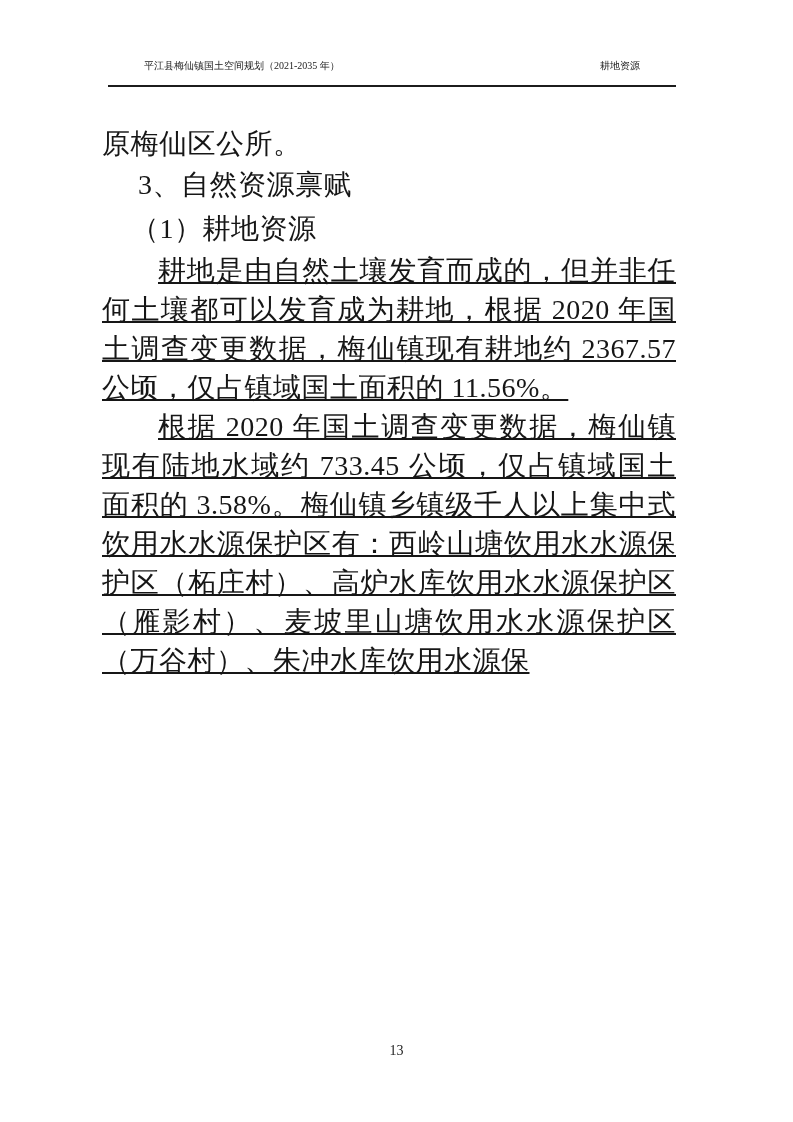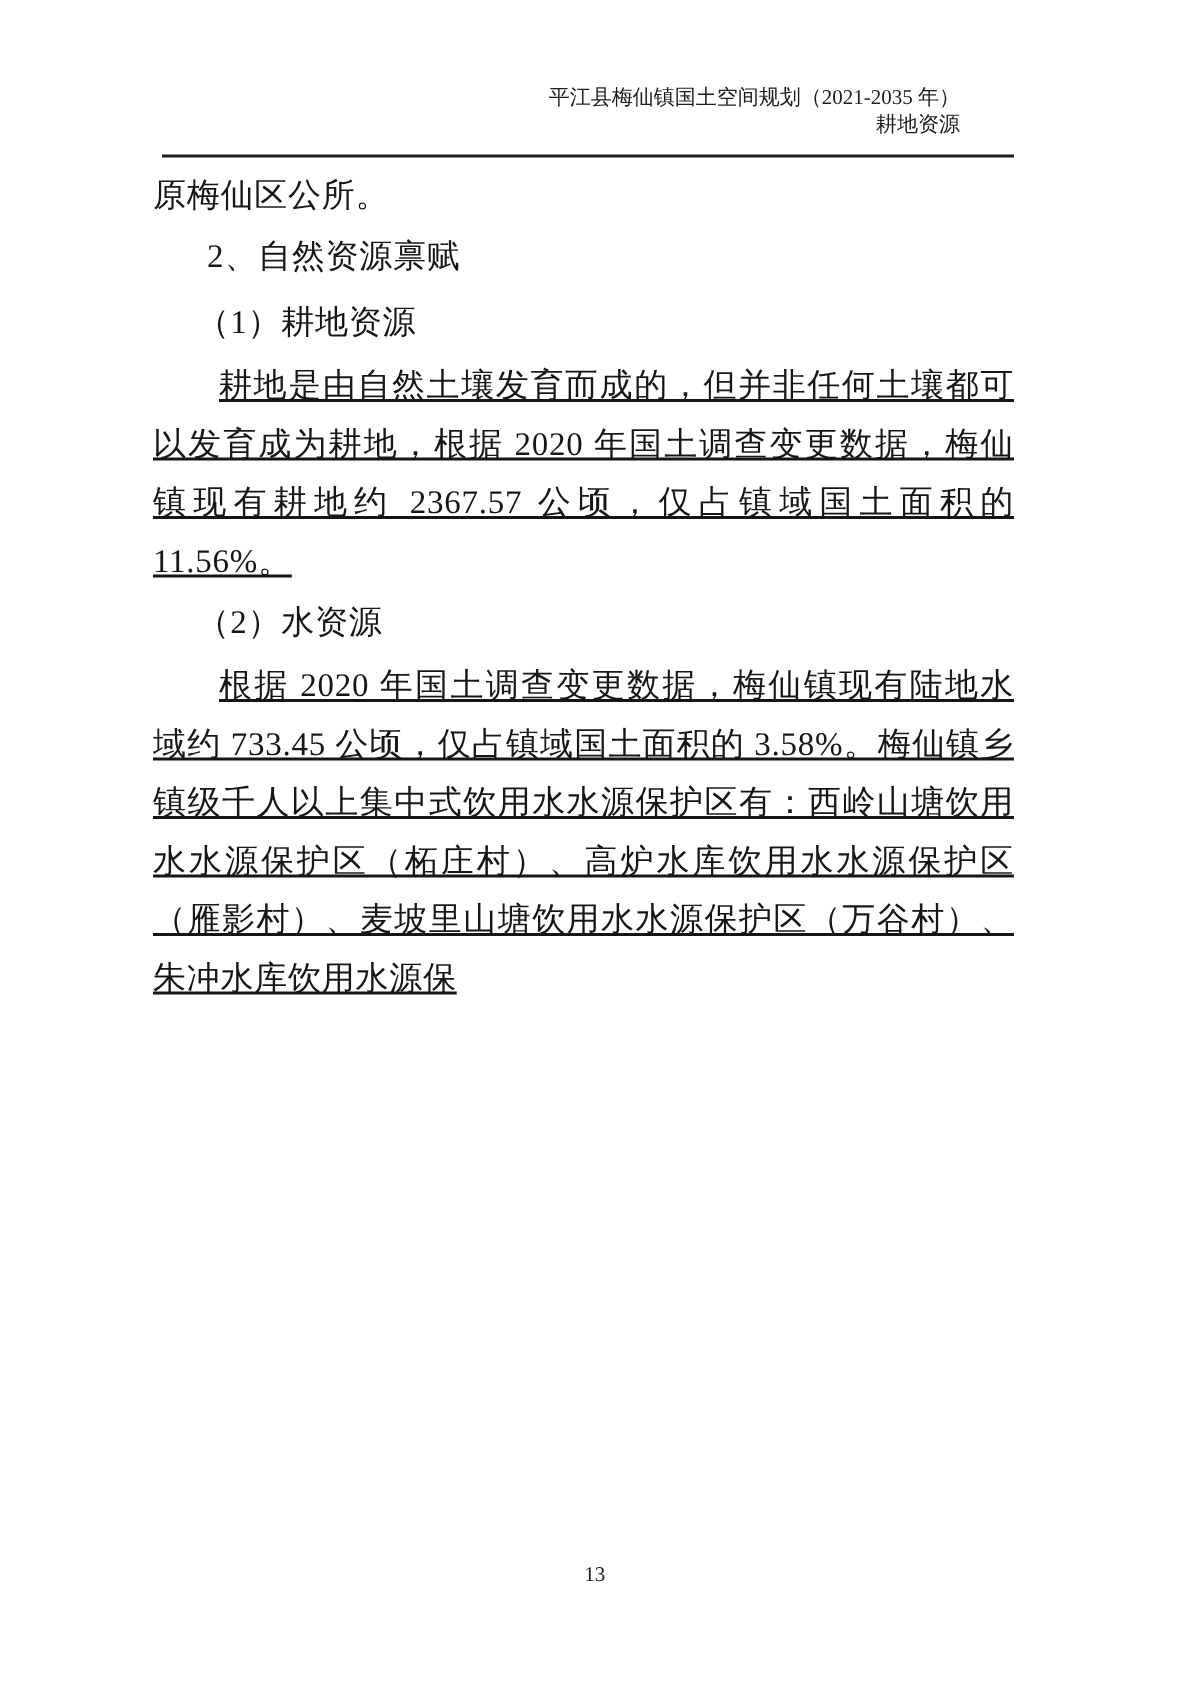--- a/index.html
+++ b/index.html
@@ -19,32 +19,31 @@
   .header {
     position: absolute;
     top: 57px;
     left: 108px;
     right: 117px;
     display: flex;
     justify-content: space-between;
     align-items: flex-end;
     padding: 0 36px 10px 36px;
     border-bottom: 2px solid #1c1c1c;
-    font-size: 14px;
+    font-size: 10px;
     line-height: 18px;
     color: #1c1c1c;
     box-sizing: border-box;
-    flex-direction: column;
   }
   .content {
     position: absolute;
-    top: 110px;
+    top: 124px;
     left: 102px;
     width: 574px;
-    font-size: 22px;
+    font-size: 28px;
     line-height: 39px;
     text-align: justify;
     text-justify: inter-character;
     letter-spacing: 0.5px;
     color: #161616;
   }
   .content p, .content h2, .content h3 {
     margin: 0;
     padding: 0;
     font-size: inherit;
@@ -87,24 +86,23 @@
 
 <div class="page">
 
   <div class="header">
     <span class="header-left">平江县梅仙镇国土空间规划（2021-2035 年）</span>
     <span class="header-right">耕地资源</span>
   </div>
 
   <div class="content">
     <p class="continuation">原梅仙区公所。</p>
-    <h2 class="heading">2、自然资源禀赋</h2>
+    <h2 class="heading">3、自然资源禀赋</h2>
     <h3 class="subheading">（1）耕地资源</h3>
     <p class="body-para">耕地是由自然土壤发育而成的，但并非任何土壤都可以发育成为耕地，根据 2020 年国土调查变更数据，梅仙镇现有耕地约 2367.57 公顷，仅占镇域国土面积的 11.56%。</p>
-    <h3 class="subheading">（2）水资源</h3>
     <p class="body-para">根据 2020 年国土调查变更数据，梅仙镇现有陆地水域约 733.45 公顷，仅占镇域国土面积的 3.58%。梅仙镇乡镇级千人以上集中式饮用水水源保护区有：西岭山塘饮用水水源保护区（柘庄村）、高炉水库饮用水水源保护区（雁影村）、麦坡里山塘饮用水水源保护区（万谷村）、朱冲水库饮用水源保</p>
   </div>
 
   <div class="footer">
     <span>13</span>
   </div>
 
 </div>
 
 </body></html>

